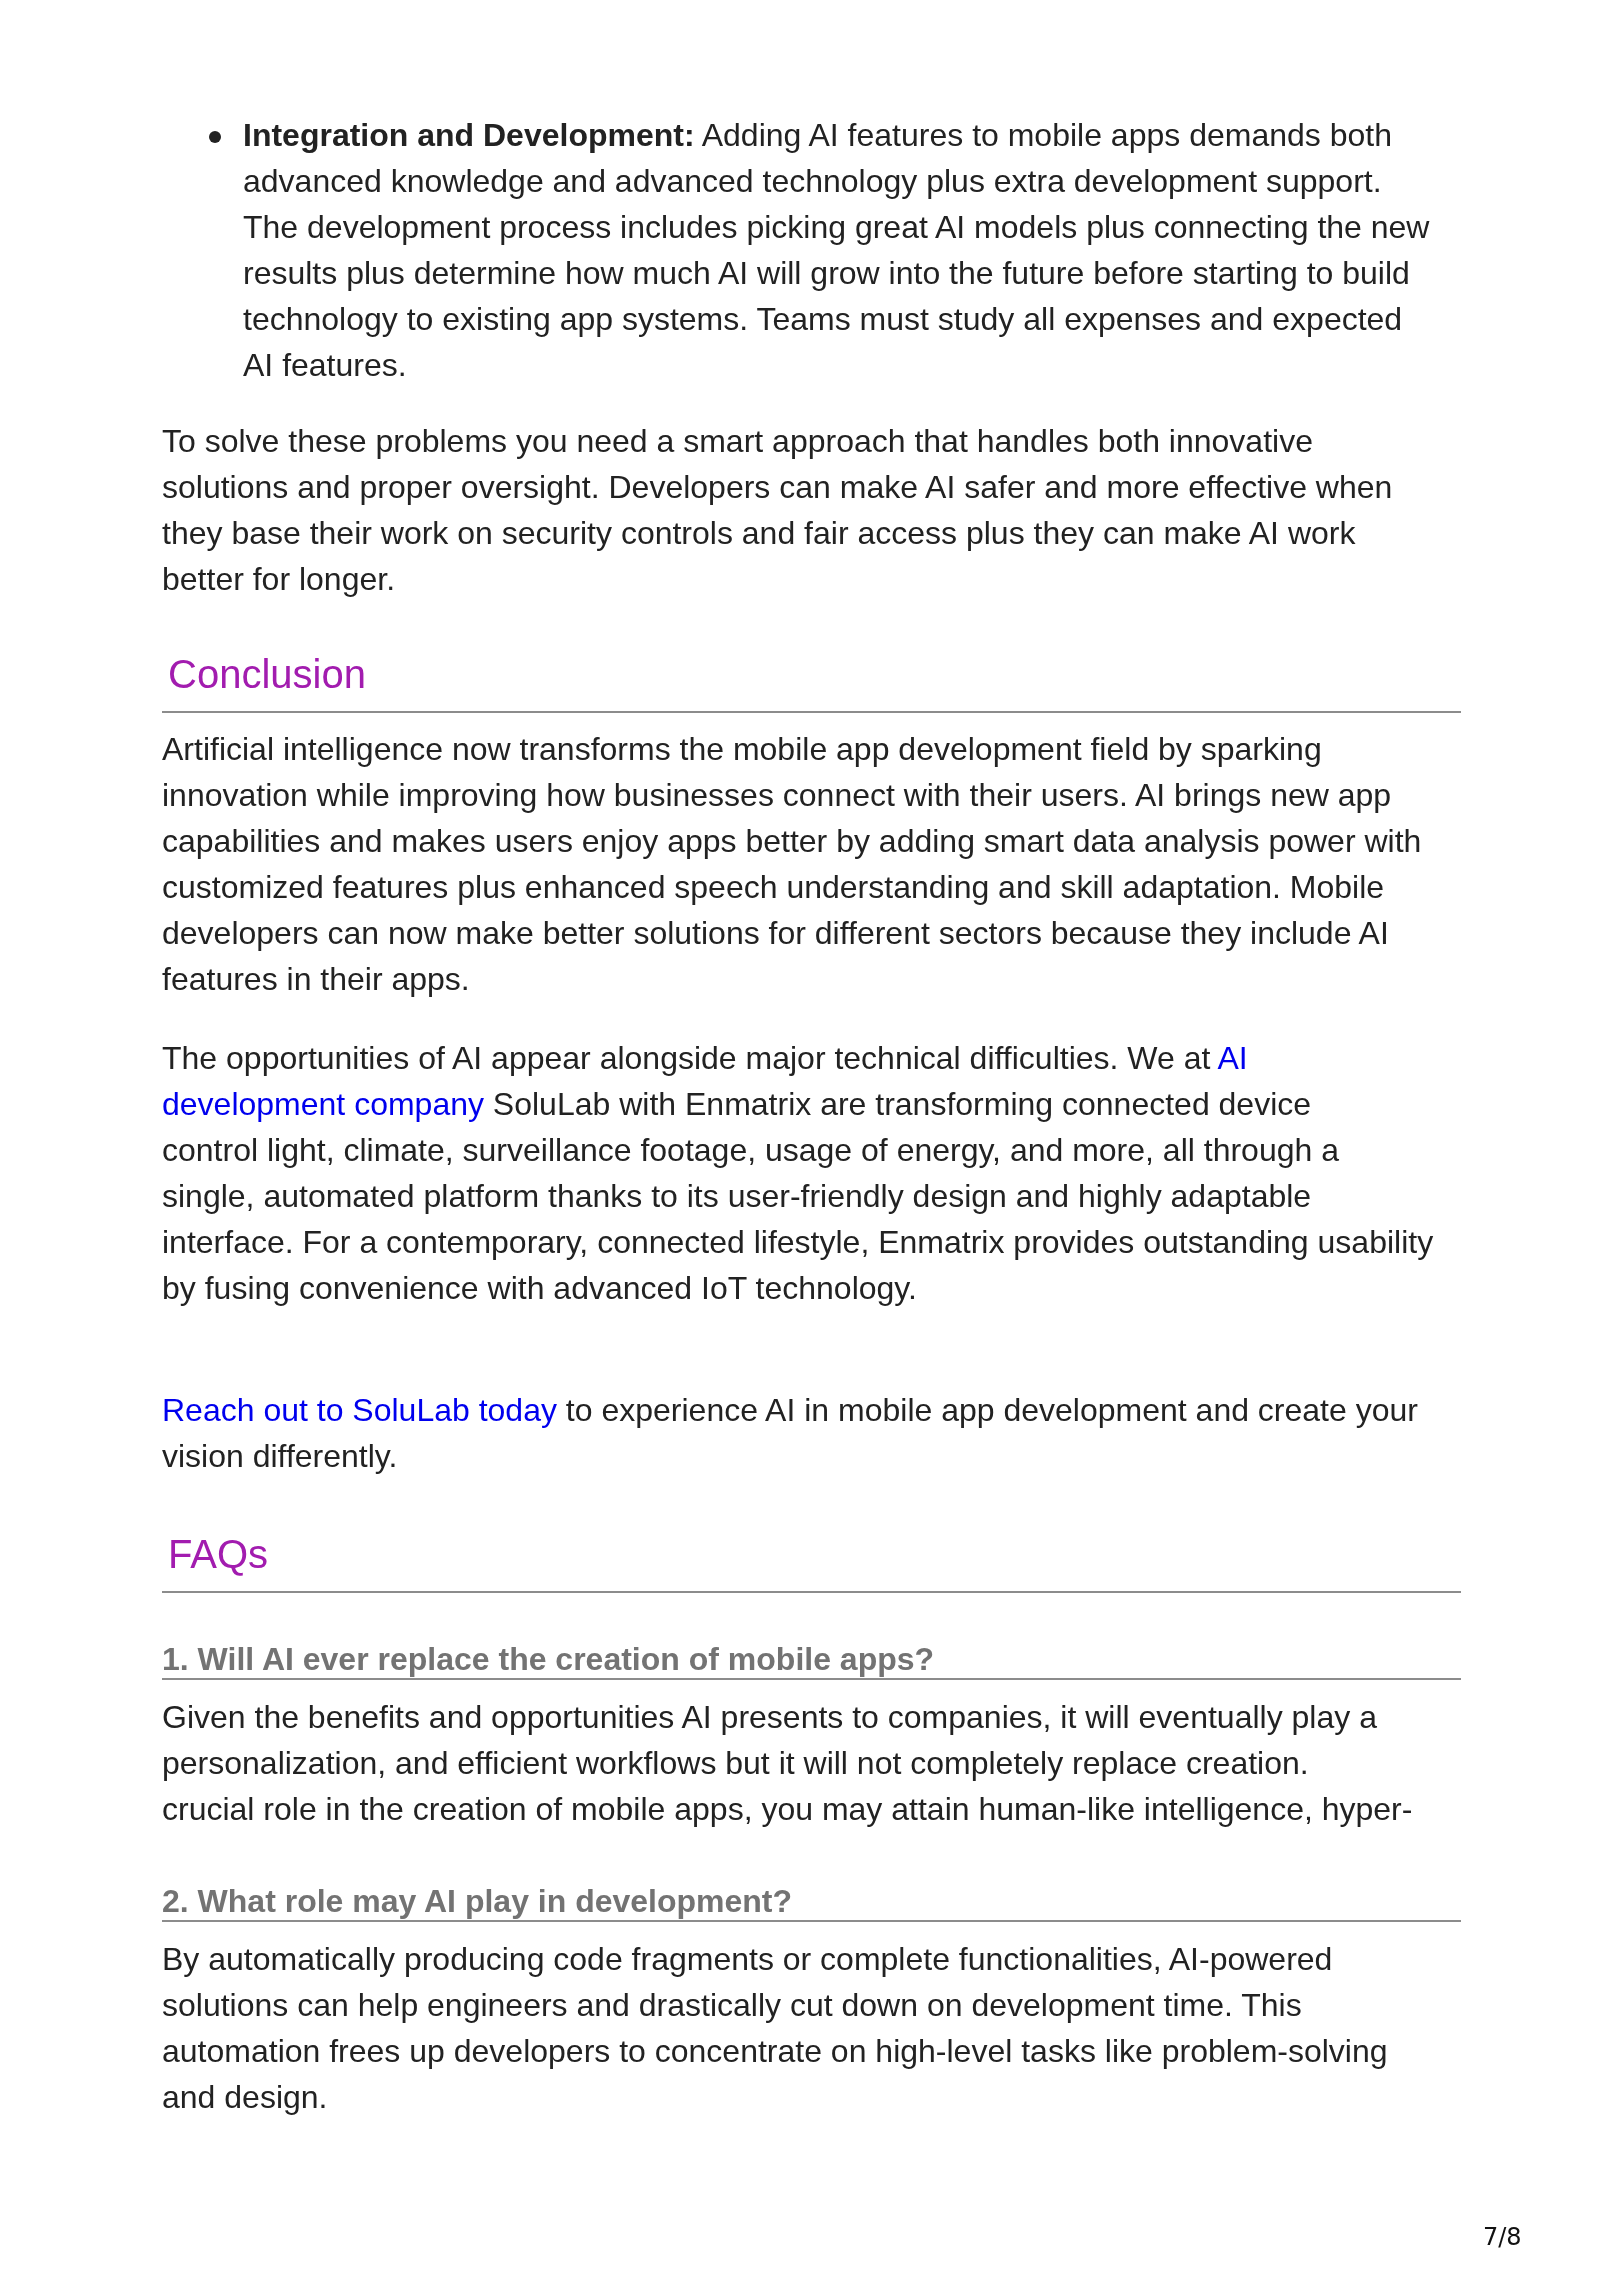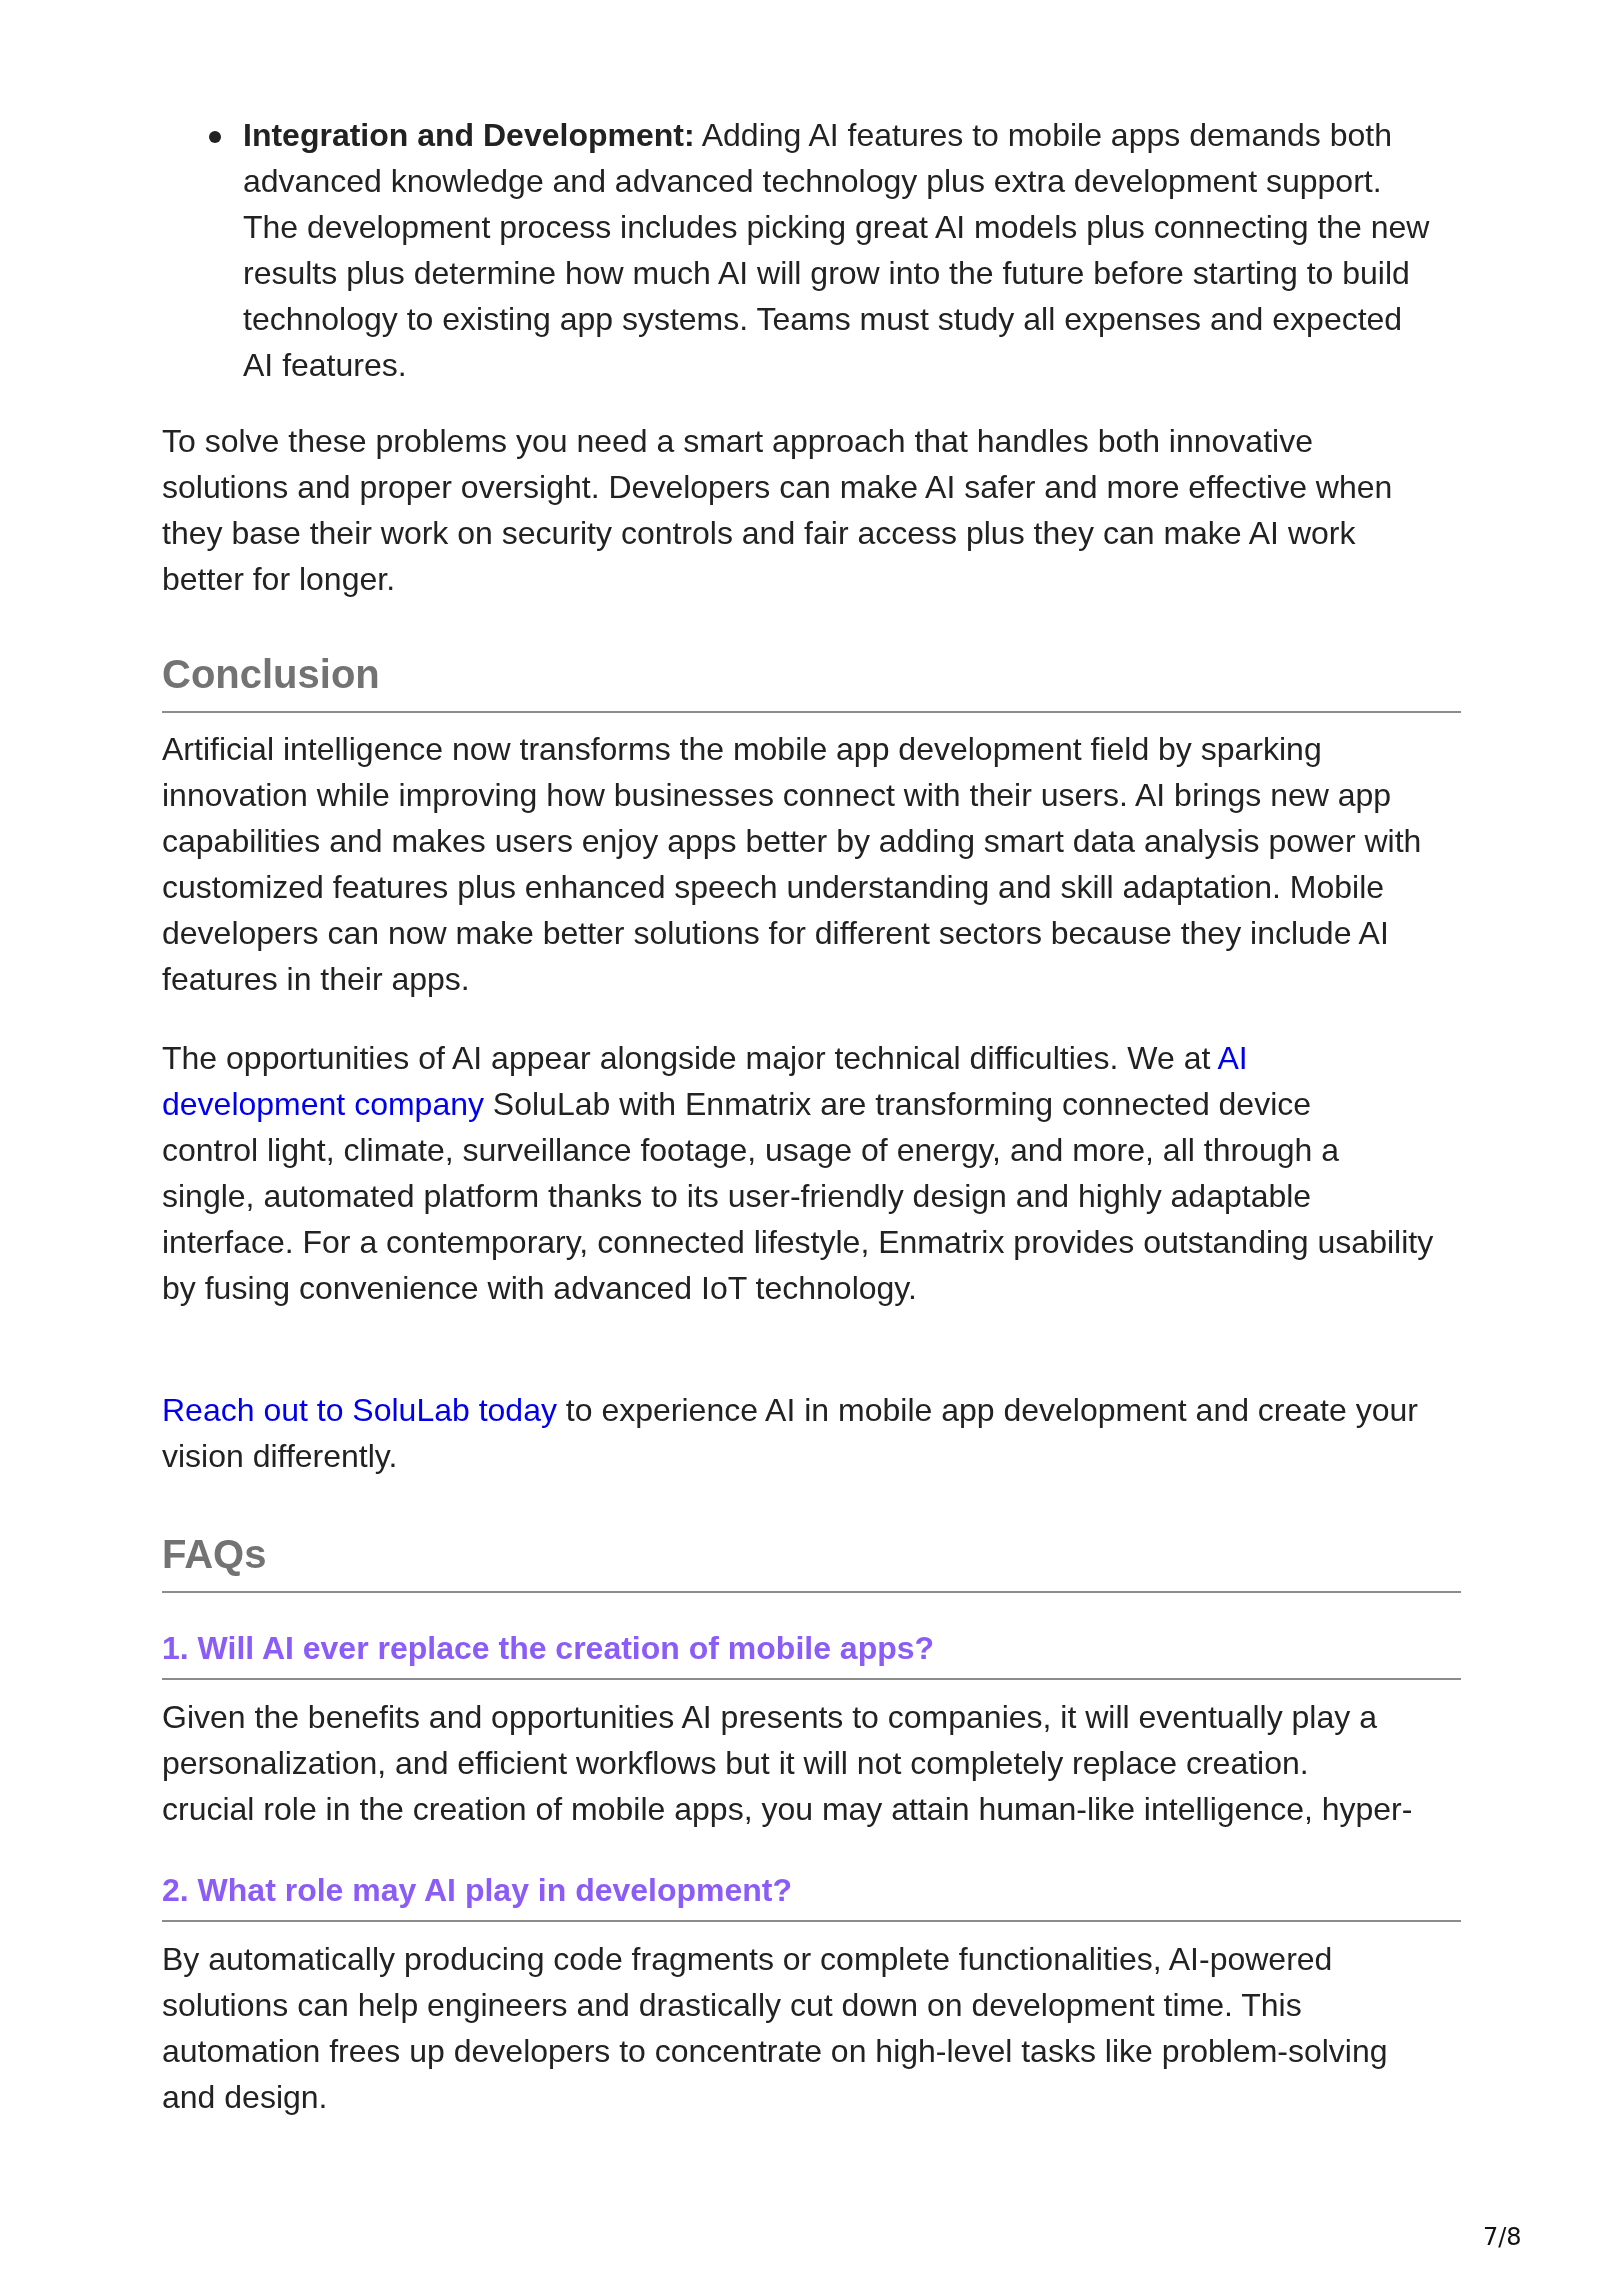--- a/index.html
+++ b/index.html
@@ -2,22 +2,22 @@
 <html style="font-size:12.7px"><head>
 <meta charset="utf-8">
 <style>
   html, body { margin: 0; padding: 0; background: #ffffff; }
   body { width: 1622px; height: 2295px; position: relative; overflow: hidden;
          font-family: "Liberation Sans", "DejaVu Sans", sans-serif; color: #222222; }
   .blk { position: absolute; left: 162px; width: 1315px; }
   .line { display: block; font-size: 32px; line-height: 46px; height: 46px; white-space: nowrap; }
   .b { font-weight: bold; }
   a.lnk { color: #0000ee; text-decoration-thickness: 1.6px; text-underline-offset: 3.2px; }
-  .h2 { position: absolute; left: 162px; font-size: 40px; font-weight: bold; line-height: 48px; white-space: nowrap; color: #737373; }
-  .h3 { position: absolute; left: 162px; font-size: 32px; font-weight: bold; line-height: 46px; white-space: nowrap; color: #8b5cf6; }
+  .h2 { position: absolute; left: 168px; font-size: 40px; font-weight: normal; line-height: 48px; white-space: nowrap; color: #a21caf; }
+  .h3 { position: absolute; left: 162px; font-size: 32px; font-weight: bold; line-height: 46px; white-space: nowrap; color: #737373; margin-top: 11px; }
   .rule { position: absolute; left: 162px; width: 1299px; height: 2.4px; background: #8c8c8c; }
   .bullet-dot { position: absolute; left: 209px; top: 131px; width: 12px; height: 12px; border-radius: 50%; background: #222222; }
   .bullet-text { position: absolute; left: 243px; width: 1236px; }
   .pagenum { position: absolute; left: 1483px; top: 2223px; font-family: "DejaVu Sans", sans-serif; font-size: 24px; color: #111111; }
 </style>
 </head>
 <body>
 
 <div>
   <span class="bullet-dot"></span>

